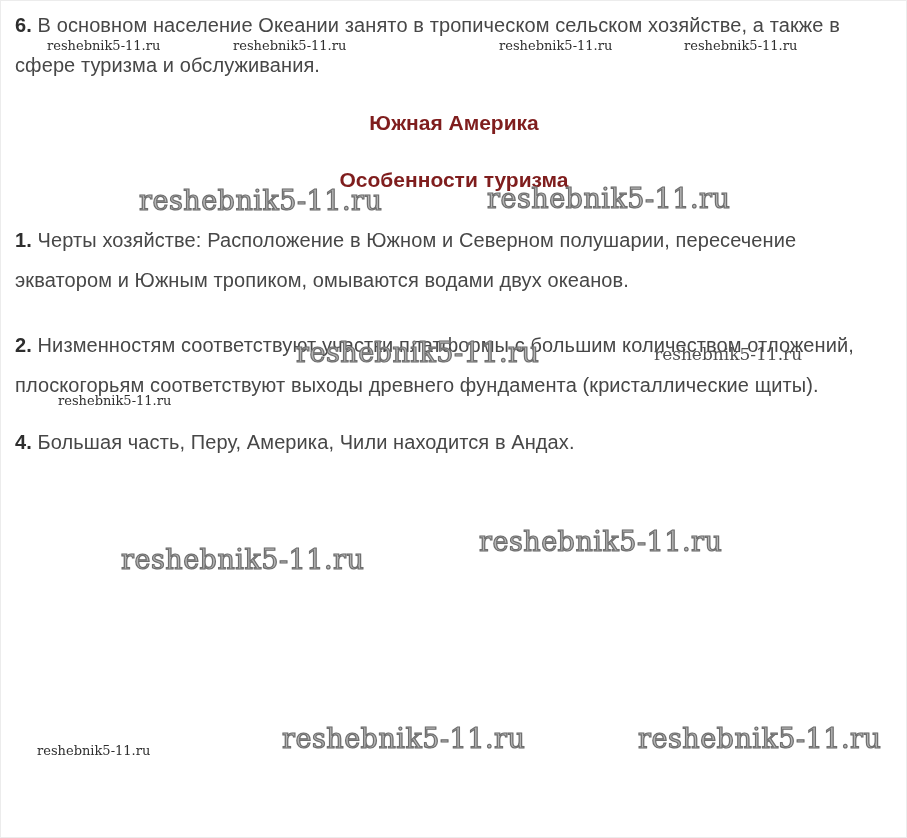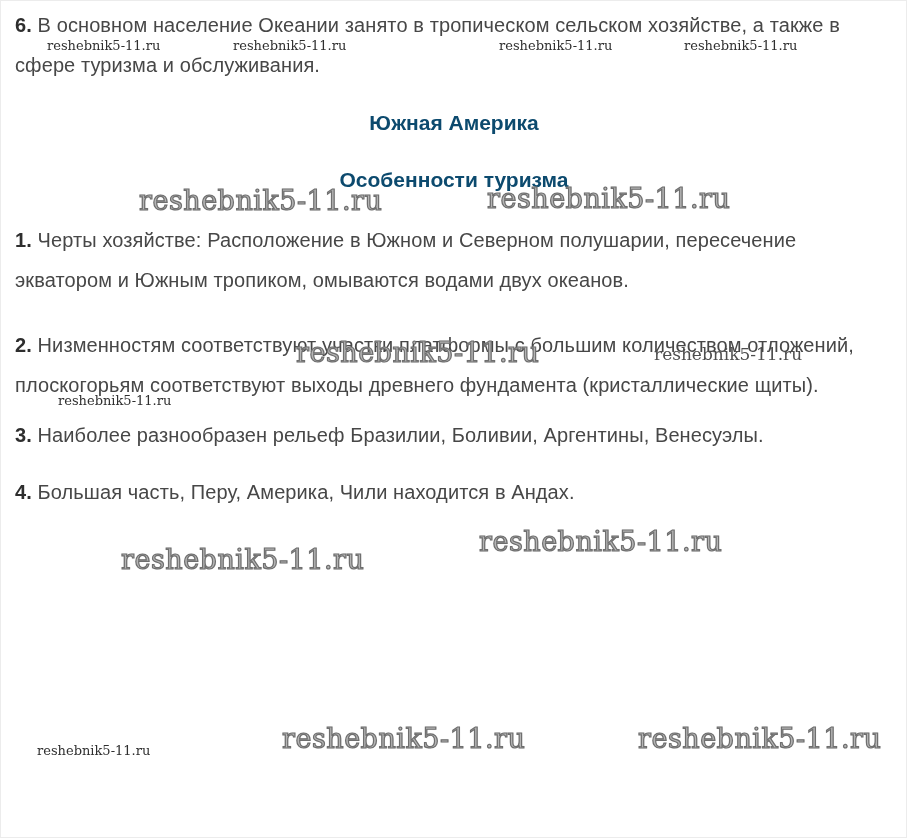--- a/index.html
+++ b/index.html
@@ -33,21 +33,21 @@
   }
   .para .num {
     font-weight: 700;
     color: #2e2e2e;
   }
   .heading {
     margin: 0;
     font-size: 21px;
     line-height: 40px;
     font-weight: 700;
-    color: #0c4a6e;
+    color: #7f1d1d;
     text-align: center;
   }
   .mt20 { margin-top: 20px; }
   .mt18 { margin-top: 18px; }
   .mt17 { margin-top: 17px; }
   .mt15 { margin-top: 15px; }
   .mt25 { margin-top: 25px; }
   .mt10 { margin-top: 10px; }
 
   
@@ -90,21 +90,20 @@
 
     <div class="heading mt18">Южная Америка</div>
 
     <div class="heading mt17">Особенности туризма</div>
 
     <p class="para mt20"><span class="num">1.</span> <span>Черты хозяйстве: Расположение в Южном и Северном полушарии, пересечение экватором и Южным тропиком, омываются водами двух океанов.</span></p>
 
 
     <p class="para mt25"><span class="num">2.</span> <span>Низменностям соответствуют участки платформы с большим количеством отложений, плоскогорьям соответствуют выходы древнего фундамента (кристаллические щиты).</span></p>
 
-    <p class="para mt10"><span class="num">3.</span> <span>Наиболее разнообразен рельеф Бразилии, Боливии, Аргентины, Венесуэлы.</span></p>
 
     <p class="para mt17"><span class="num">4.</span> <span>Большая часть, Перу, Америка, Чили находится в Андах.</span></p>
 
   </div>
 
   <div class="wm-layer">
       <div class="wm wm-sm" style="left: 46px; top: 37px;">reshebnik5-11.ru</div>
       <div class="wm wm-sm" style="left: 232px; top: 37px;">reshebnik5-11.ru</div>
       <div class="wm wm-sm" style="left: 498px; top: 37px;">reshebnik5-11.ru</div>
       <div class="wm wm-sm" style="left: 683px; top: 37px;">reshebnik5-11.ru</div>

